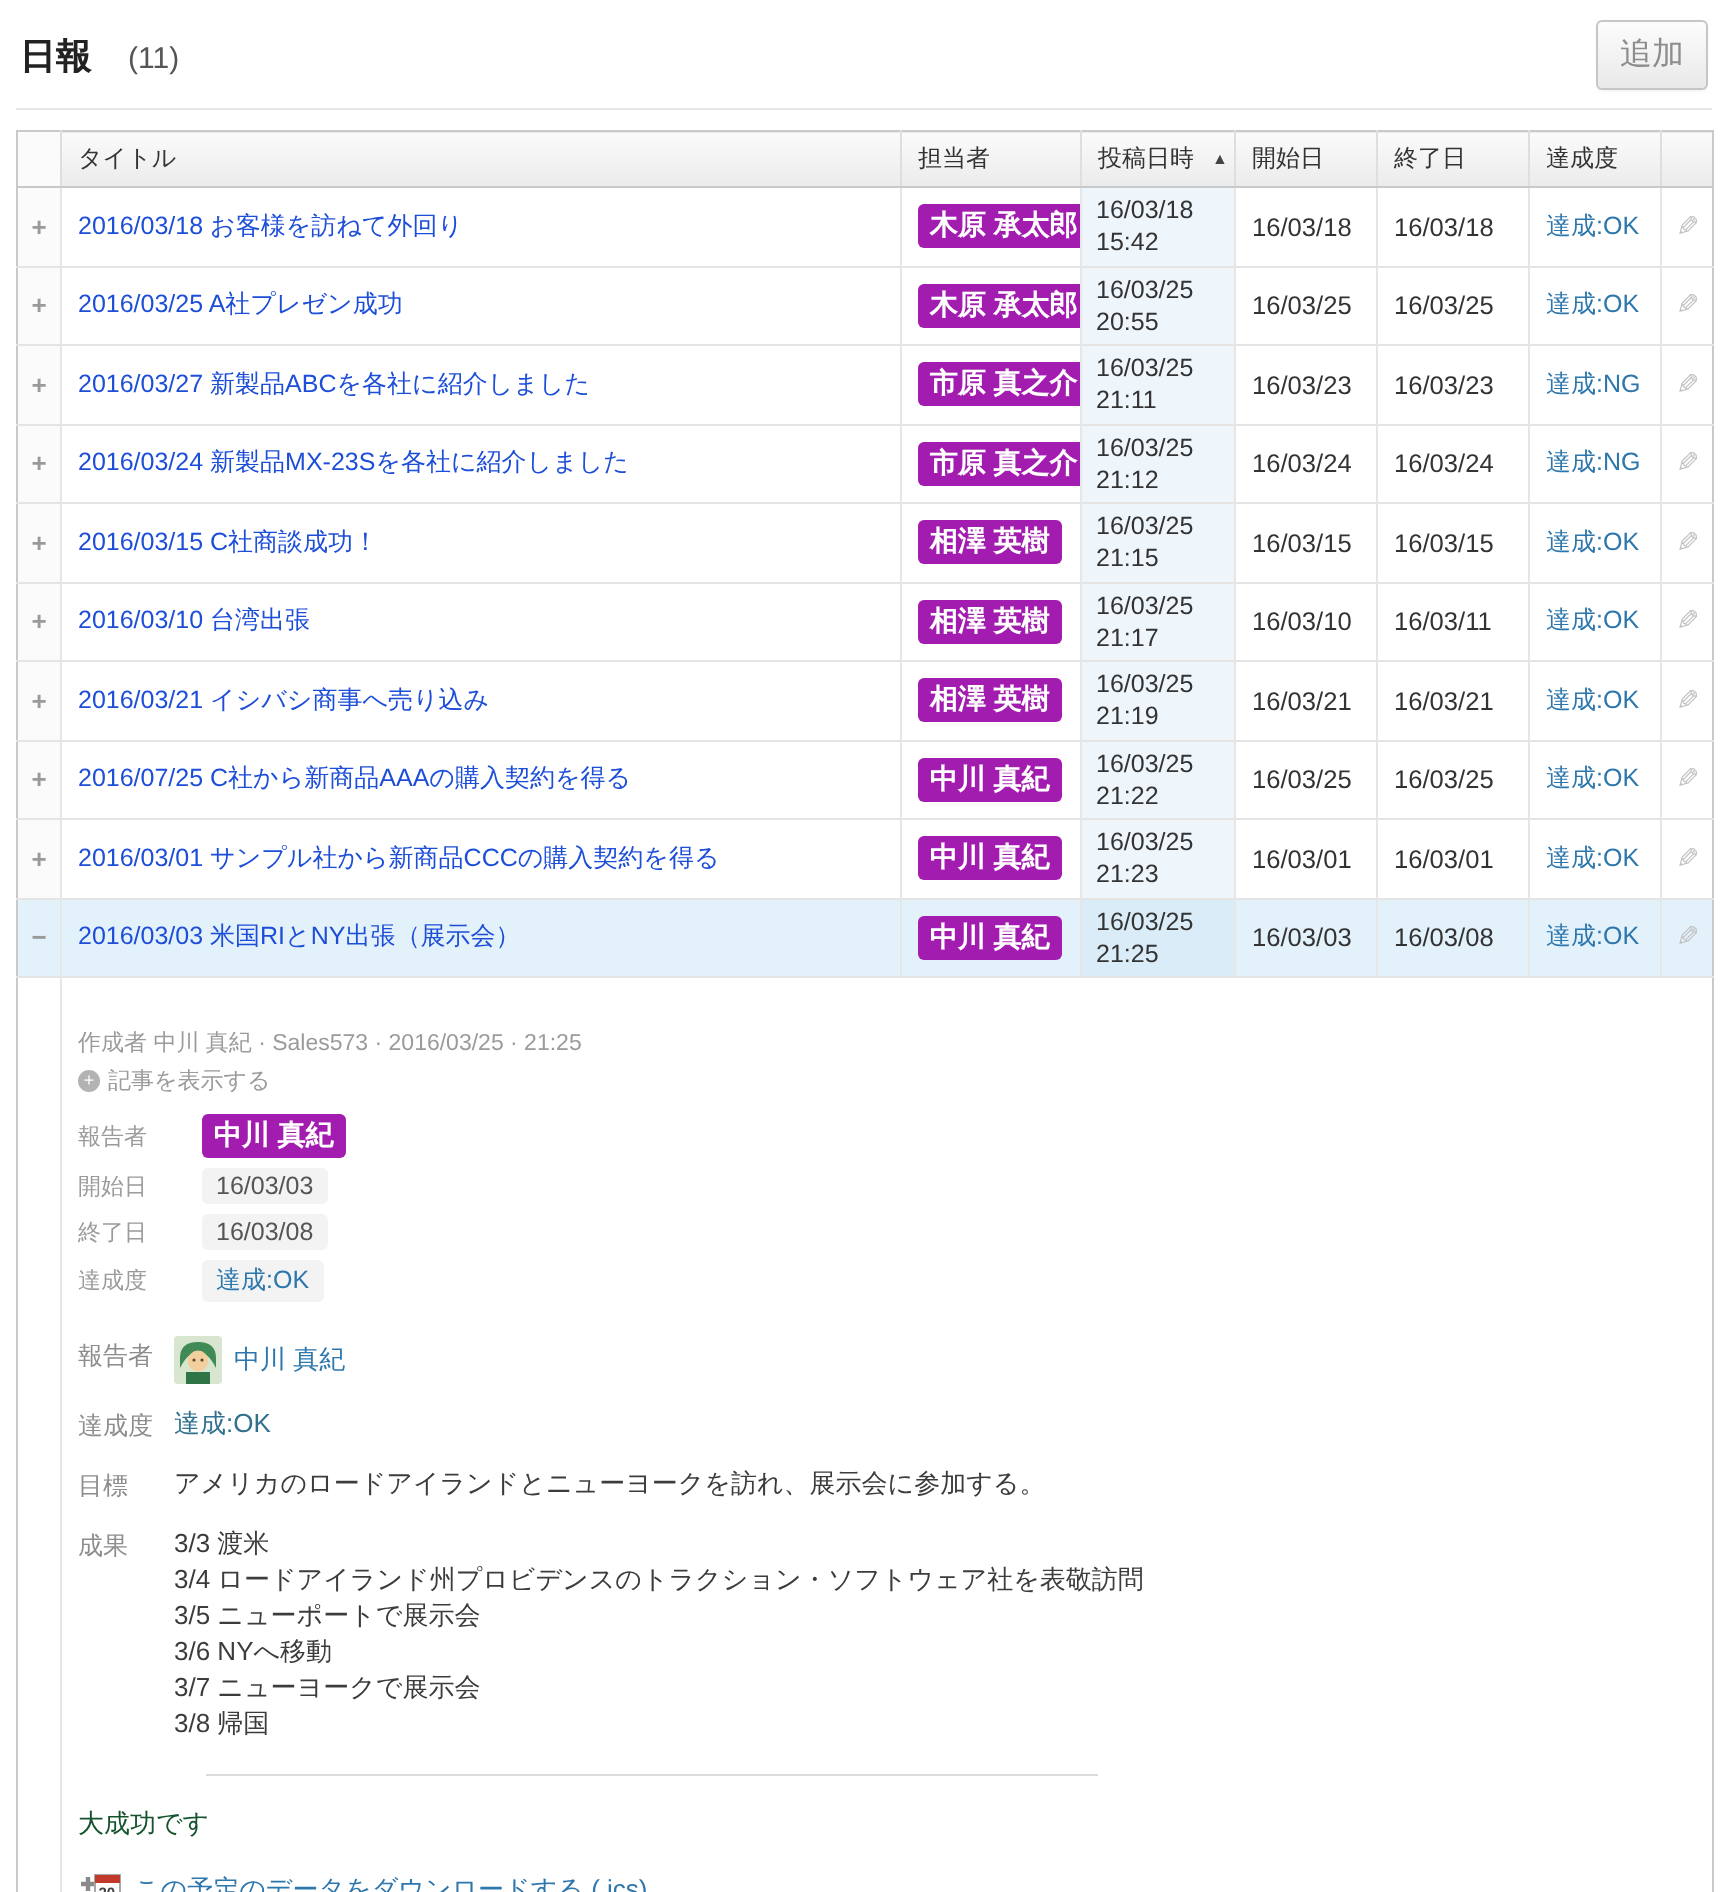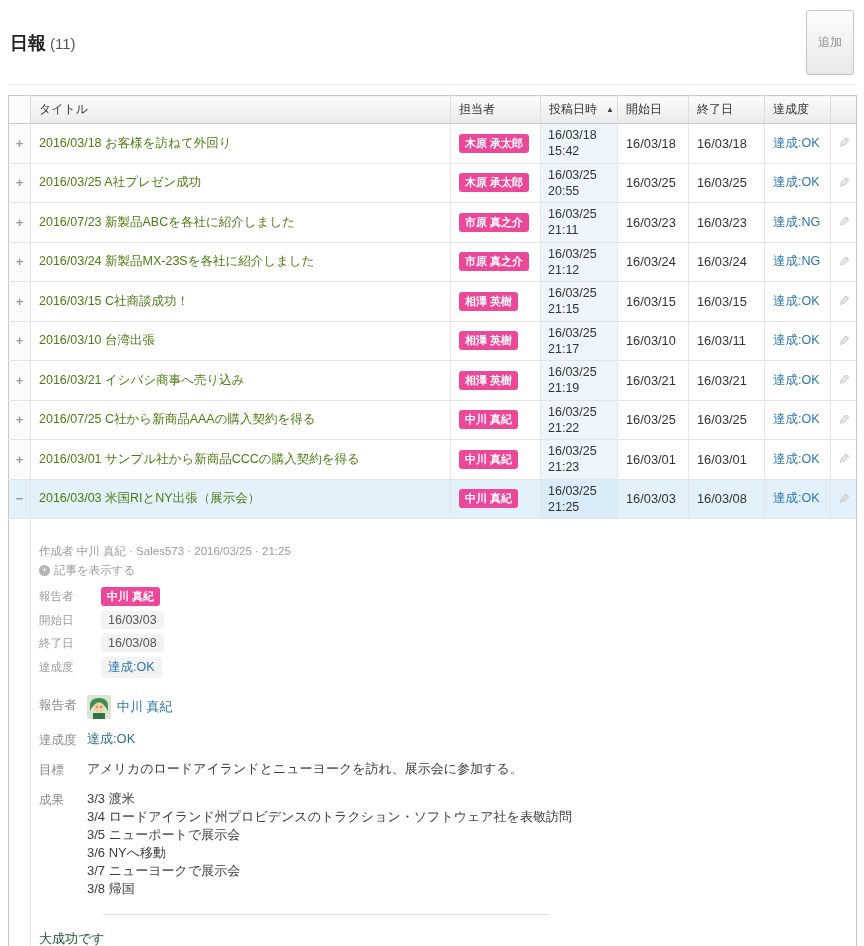--- a/index.html
+++ b/index.html
@@ -8,26 +8,26 @@
     font-family: "Liberation Sans", "DejaVu Sans", sans-serif;
   }
   .page { padding: 8px; }
 
   
   .page-header {
     display: flex; justify-content: space-between; align-items: center;
     padding: 2px 2px 9px 2px; border-bottom: 1px solid #e7e7e7; margin-bottom: 10px;
   }
   .page-title { font-size: 18px; font-weight: bold; color: #222; }
-  .count { font-size: 15px; font-weight: normal; color: #555; margin-left: 4px; }
+  .count { font-size: 15px; font-weight: normal; color: #555; margin-left: 18px; }
   .actions { display: flex; gap: 7px; }
   .btn {
     background: linear-gradient(#fcfcfc, #e9e9e9);
     border: 1px solid #c6c6c6; border-radius: 3px;
-    padding: 23px 11px; font-size: 12px; color: #555; cursor: pointer;
+    padding: 6px 11px; font-size: 16px; color: #555; cursor: pointer;
     font-family: inherit; box-shadow: 0 1px 1px rgba(0,0,0,0.04);
   }
   .btn-add { color: #8d8d8d; }
 
   
   table {
     width: 848px; border-collapse: collapse; table-layout: fixed;
     border: 1px solid #c9c9c9;
   }
   th {
@@ -39,24 +39,24 @@
   th:first-child { border-left: none; }
   td {
     border-top: 1px solid #e4e4e4; border-left: 1px solid #e6e6e6;
     padding: 5px 8px; font-size: 13px; vertical-align: middle;
     overflow: hidden; white-space: nowrap;
   }
   td:first-child { border-left: none; }
   .report-row { height: 39px; background: #fff; }
   .expand-cell { background: #fbfbfb; text-align: center; padding: 5px 2px; }
   .expand-icon { color: #9a9a9a; font-size: 13px; font-weight: bold; cursor: pointer; }
-  .title-link { color: #4d7c0f; text-decoration: none; font-size: 12.5px; }
+  .title-link { color: #1d4ed8; text-decoration: none; font-size: 12.5px; }
   .badge {
-    display: inline-block; background: #ec4899; color: #fff;
-    font-size: 11px; font-weight: bold; padding: 2px 6px; border-radius: 3px;
+    display: inline-block; background: #a21caf; color: #fff;
+    font-size: 14px; font-weight: bold; padding: 2px 6px; border-radius: 3px;
     white-space: nowrap;
   }
   .posted-cell { background: #eef6fb; padding: 3px 7px; line-height: 1.3; }
   .posted-cell span { display: block; font-size: 12.5px; color: #333; }
   .date-cell { color: #333; font-size: 12.8px; }
   .ach-link { color: #2d77ad; text-decoration: none; font-size: 12.5px; }
   .edit-cell { text-align: center; padding: 5px 3px; }
   .pencil-icon {
     color: #c2c2c2; font-size: 14px; display: inline-block;
     transform: scaleX(-1); cursor: pointer;
@@ -162,21 +162,21 @@
       <span>16/03/25</span>
       <span>20:55</span>
     </td>
     <td class="date-cell">16/03/25</td>
     <td class="date-cell">16/03/25</td>
     <td class="ach-cell"><a href="#" class="ach-link">達成:OK</a></td>
     <td class="edit-cell"><span class="pencil-icon">✎</span></td>
   </tr>
         <tr class="report-row">
     <td class="expand-cell"><span class="expand-icon">+</span></td>
-    <td class="title-cell"><a href="#" class="title-link">2016/07/23 新製品ABCを各社に紹介しました</a></td>
+    <td class="title-cell"><a href="#" class="title-link">2016/03/27 新製品ABCを各社に紹介しました</a></td>
     <td class="assignee-cell"><span class="badge">市原 真之介</span></td>
     <td class="posted-cell">
       <span>16/03/25</span>
       <span>21:11</span>
     </td>
     <td class="date-cell">16/03/23</td>
     <td class="date-cell">16/03/23</td>
     <td class="ach-cell"><a href="#" class="ach-link">達成:NG</a></td>
     <td class="edit-cell"><span class="pencil-icon">✎</span></td>
   </tr>

